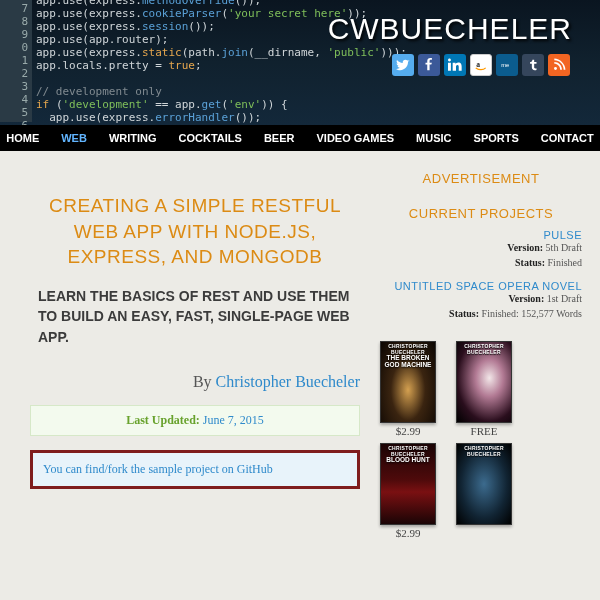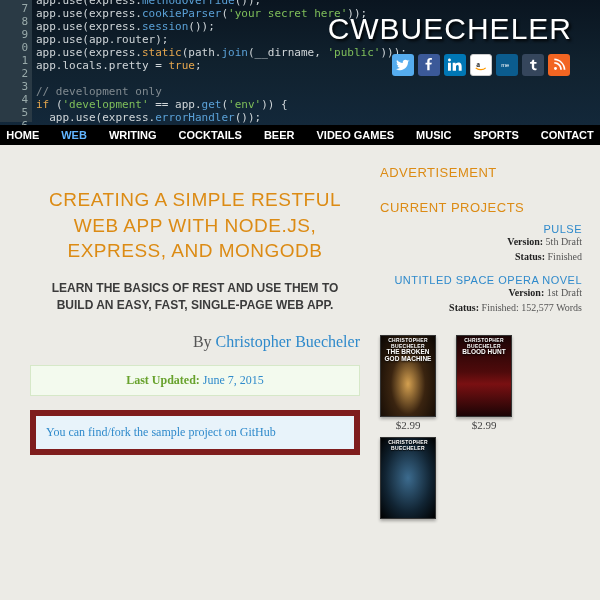--- a/index.html
+++ b/index.html
@@ -6,37 +6,37 @@
   body { width: 600px; height: 600px; font-family: Georgia, serif; background: #ecebe6; overflow: hidden; }
   .hero { width: 100%; height: 125px; position: relative; background: linear-gradient(180deg,#0a1520 0%,#10212e 50%,#13283a 100%); overflow: hidden; }
   .gutter { position: absolute; left: 0; top: 0; width: 32px; height: 122px; background: #2a3a45; color: #9aa; font: 11px/13px monospace; padding-top: 2px; text-align: right; }
   .gutter span { display: block; padding-right: 4px; }
   .code { position: absolute; left: 36px; top: -6px; font: 11px/13px monospace; color: #cfd8dc; white-space: pre; }
   .c-g{color:#7fbf5a;} .c-o{color:#e6a74e;} .c-b{color:#5aa0d6;} .c-w{color:#d0d6d9;} .c-gr{color:#808a90;}
   .site-title { position: absolute; right: 28px; top: 12px; font-family: "Trebuchet MS", Arial, sans-serif; font-weight: 400; letter-spacing: 1px; font-size: 30px; color: #fff; text-shadow: 2px 2px 3px rgba(0,0,0,.9); }
   .socials { position: absolute; right: 30px; top: 54px; display: flex; gap: 4px; }
   .socials a { width: 22px; height: 22px; border-radius: 3px; display: flex; align-items: center; justify-content: center; }
   .socials svg { width: 14px; height: 14px; }
-  .nav { height: 20px; background: #000; display: flex; align-items: center; justify-content: center; gap: 22px; font: 600 11px/1 "Trebuchet MS", Arial, sans-serif; }
+  .nav { height: 26px; background: #000; display: flex; align-items: center; justify-content: center; gap: 22px; font: 600 11px/1 "Trebuchet MS", Arial, sans-serif; }
   .nav a { color: #fff; text-decoration: none; }
   .nav a.active { color: #62b5ff; }
   .page { display: flex; gap: 20px; padding: 20px 18px 40px 30px; }
   .main { flex: 0 0 330px; }
   .article-title { color: #dc8b14; text-align: center; font-family: "Trebuchet MS", Arial, sans-serif; font-weight: 400; font-size: 19px; letter-spacing: .5px; margin: 22px 0 16px; line-height: 1.35; }
-  .article-sub { text-align: center; font-family: "Trebuchet MS", Arial, sans-serif; font-size: 12px; color: #3b3b3b; line-height: 1.45; margin: 0 8px 18px; }
+  .article-sub { font-family: "Trebuchet MS", Arial, sans-serif; font-size: 14px; color: #3b3b3b; line-height: 1.45; margin: 0 8px 26px; }
   .byline { text-align: right; font-size: 16px; color: #555; margin-bottom: 14px; }
   .byline a { color: #2f8acb; text-decoration: none; }
   .updated { border: 1px solid #d6e8c8; background: #f3faee; text-align: center; padding: 7px 12px; font-size: 12px; margin-bottom: 14px; }
   .updated .lbl { color: #68a22d; font-weight: bold; }
   .updated .dt { color: #2f8acb; }
-  .ghlink { display: block; background: #e8f3fa; border: 6px solid #7f1d1d; color: #2f8acb; text-decoration: none; font-size: 12px; padding: 9px 10px; margin-bottom: 16px; }
+  .ghlink { display: block; background: #e8f3fa; border: 3px solid #7f1d1d; color: #2f8acb; text-decoration: none; font-size: 12px; padding: 9px 10px; margin-bottom: 16px; }
   .body-p { font-size: 13px; line-height: 1.55; color: #333; }
   .body-p a { color: #2f8acb; text-decoration: none; }
   .side { flex: 1; }
-  .sh { color: #dc8b14; font-family: "Trebuchet MS", Arial, sans-serif; font-weight: 400; letter-spacing: .5px; font-size: 13px; margin-bottom: 8px; }
+  .sh { color: #dc8b14; font-family: "Trebuchet MS", Arial, sans-serif; font-weight: 400; letter-spacing: .5px; font-size: 13px; margin-bottom: 8px; text-align: center; }
   .side-block { margin-bottom: 20px; font-size: 11px; color: #555; }
   .proj { text-align: right; margin-bottom: 10px; }
   .proj .pt { color: #2f8acb; font-family: "Trebuchet MS", Arial, sans-serif; font-size: 11px; letter-spacing: .5px; }
   .proj .meta { font-size: 10px; line-height: 1.45; }
   .proj .meta b { color: #222; font-weight: bold; }
   .books { display: flex; flex-wrap: wrap; gap: 6px 20px; }
   .book { width: 56px; text-align: center; }
   .cover { width: 56px; height: 82px; border: 1px solid #333; position: relative; overflow: hidden; box-shadow: 0 2px 3px rgba(0,0,0,.3); }
   .cover .top { position: absolute; top: 2px; left: 0; right: 0; font: 600 5px/1.1 Arial; color: #fff; text-align: center; text-shadow: 0 1px 1px #000; letter-spacing: .3px; }
   .cover .mt { position: absolute; top: 12px; left: 0; right: 0; font: 700 6.5px/1.1 Arial; color: #fff; text-align: center; padding: 0 2px; text-shadow: 0 1px 2px #000; }
@@ -163,20 +163,27 @@
       <div class="books">
         <div class="book">
           <div class="cover bk-broken">
               <div class="art"></div>
               <div class="top">CHRISTOPHER BUECHELER</div>
               <div class="mt">THE BROKEN GOD MACHINE</div>
             </div>
           <div class="price">$2.99</div>
         </div>
         <div class="book">
+          <div class="cover bk-mid">
+              <div class="art"></div>
+              <div class="top">CHRISTOPHER BUECHELER</div>
+            </div>
+          <div class="price">FREE</div>
+        </div>
+        <div class="book">
           <div class="cover bk-blood">
               <div class="art"></div>
               <div class="top">CHRISTOPHER BUECHELER</div>
               <div class="mt">BLOOD HUNT</div>
             </div>
           <div class="price">$2.99</div>
         </div>
         <div class="book">
           <div class="cover bk-myst">
               <div class="art"></div>

